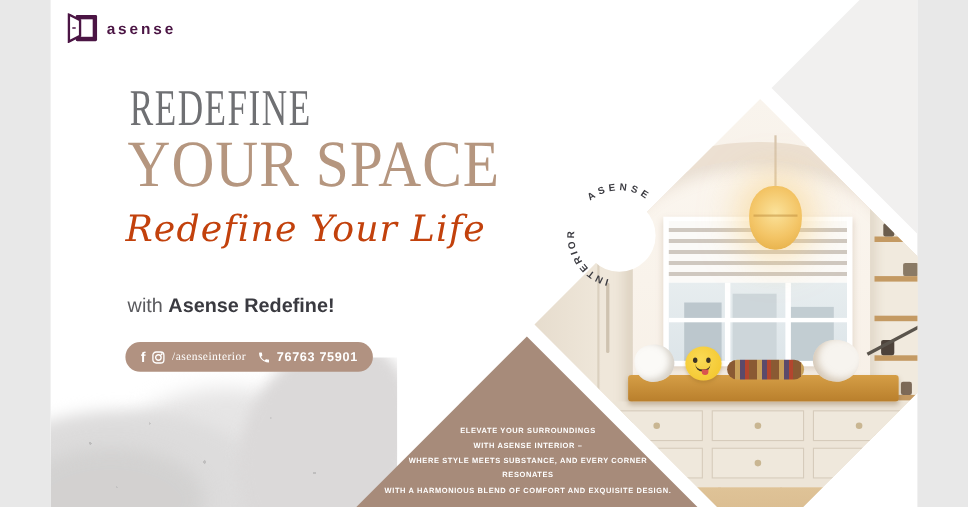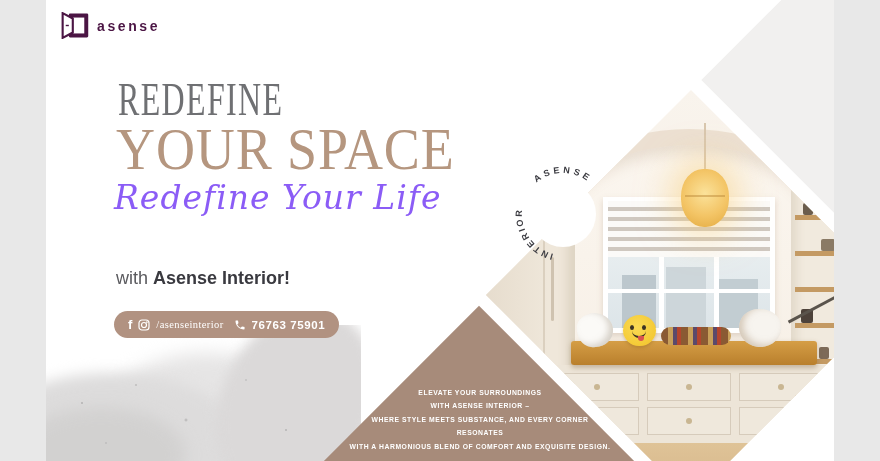--- a/index.html
+++ b/index.html
@@ -10,22 +10,22 @@
     background:#ffffff; overflow:hidden;
   }
   
   .logo{ position:absolute; left:14px; top:12px; display:flex; align-items:center; gap:7px; z-index:30; }
   .logo-text{ font-size:14px; letter-spacing:2.6px; font-weight:600; color:#4b1544; }
   
   .h-line1{ position:absolute; left:72px; top:72px; font-family:"Liberation Serif", serif;
     font-size:47px; letter-spacing:2px; color:#6f7073; transform:scaleX(.68); transform-origin:left top; white-space:nowrap; }
   .h-line2{ position:absolute; left:70px; top:115px; font-family:"Liberation Serif", serif;
     font-size:60px; letter-spacing:1px; color:#b5967f; transform:scaleX(.90); transform-origin:left top; white-space:nowrap; }
-  .h-script{ position:absolute; left:68px; top:178px; font-family:"DejaVu Serif", serif;
-    font-style:italic; font-size:33px; letter-spacing:1px; color:#8b5cf6; white-space:nowrap; }
+  .h-script{ position:absolute; left:68px; top:188px; font-family:"DejaVu Serif", serif;
+    font-style:italic; font-size:33px; letter-spacing:1px; color:#c2410c; white-space:nowrap; }
   .h-sub{ position:absolute; left:70px; top:268px; font-size:18px; color:#5a5a5e; white-space:nowrap; }
   .h-sub b{ color:#3a3a40; font-weight:700; }
   
   .pill{ position:absolute; left:68px; top:311px; height:27px; display:inline-flex; align-items:center;
     gap:6px; padding:0 14px; border-radius:14px; background:#b19281; color:#fff; z-index:30; cursor:pointer; }
   .pill .fb{ font-weight:700; font-size:13px; line-height:1; margin-top:-1px; }
   .pill .handle{ font-size:10.5px; letter-spacing:.4px;font-family:Liberation Serif, serif; }
   .pill .phone-num{ font-size:11.5px; font-weight:700; letter-spacing:.6px;text-align:right; }
   .pill svg{ display:block; }
   
@@ -167,21 +167,21 @@
       <line x1="6.5" y1="15" x2="10" y2="15" stroke="#4b1544" stroke-width="1.6"></line>
     </svg>
     <span class="logo-text">asense</span>
   </div>
 
   <div class="h-line1">REDEFINE</div>
   <div class="h-line2">YOUR SPACE</div>
   <div class="h-script">Redefine Your Life</div>
   <div class="h-sub">
     <span>with</span>
-    <b>Asense Interior!</b>
+    <b>Asense Redefine!</b>
   </div>
 
   <div class="pill">
     <span class="fb">f</span>
     <svg width="12" height="12" viewBox="0 0 24 24">
       <rect x="2" y="2" width="20" height="20" rx="6" fill="none" stroke="#fff" stroke-width="2.4"></rect>
       <circle cx="12" cy="12" r="5" fill="none" stroke="#fff" stroke-width="2.4"></circle>
       <circle cx="17.8" cy="6.2" r="1.7" fill="#fff"></circle>
     </svg>
     <span class="handle">/asenseinterior</span>

